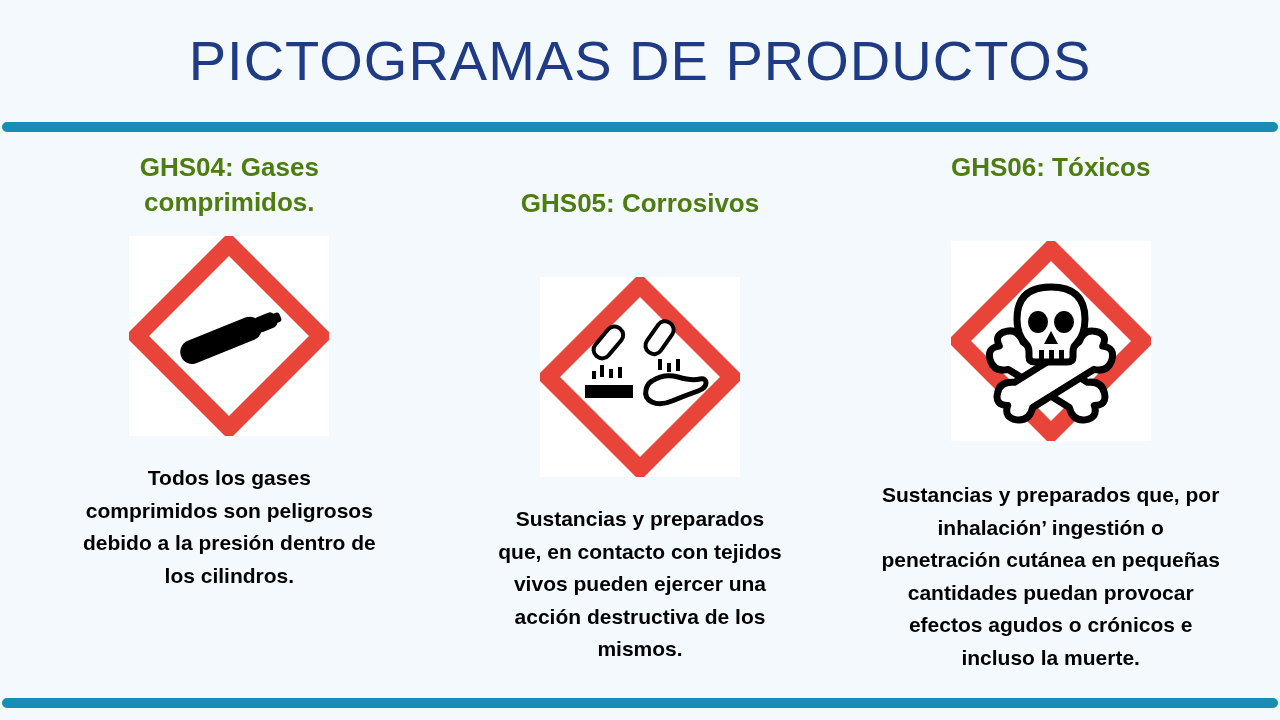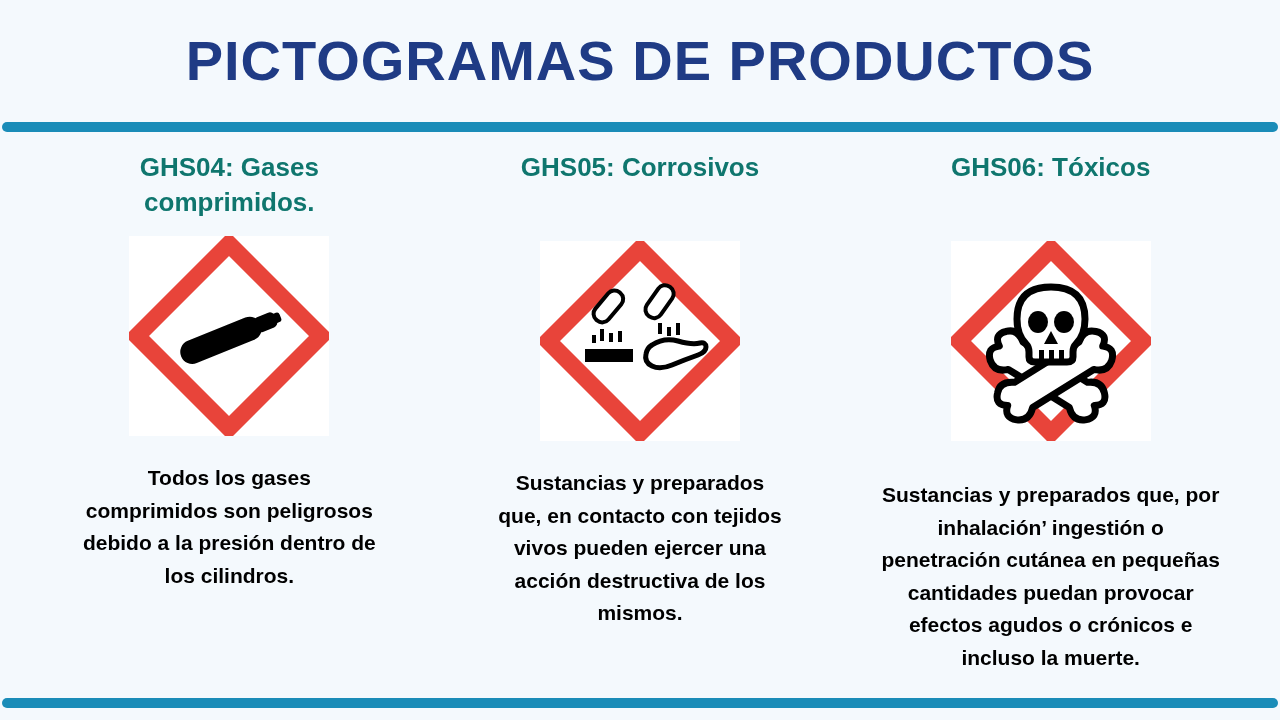--- a/index.html
+++ b/index.html
@@ -25,21 +25,21 @@
   }
   .title-area {
     height: 122px;
     display: flex;
     align-items: center;
     justify-content: center;
     flex: 0 0 auto;
   }
   .main-title {
     font-size: 56px;
-    font-weight: bold;
+    font-weight: normal;
     color: #1f3b85;
     letter-spacing: 1px;
     text-align: center;
     margin: 0;
     line-height: 1.05;
   }
   .top-rule {
     height: 10px;
     background: #1a8cb8;
     border-radius: 5px;
@@ -66,21 +66,21 @@
     flex: 1 1 0;
     display: flex;
     flex-direction: column;
     align-items: center;
     box-sizing: border-box;
     padding: 0 10px;
   }
   .col-heading {
     font-size: 26px;
     font-weight: bold;
-    color: #0f766e;
+    color: #4d7c0f;
     text-align: center;
     line-height: 1.35;
     margin: 0 0 6px 0;
     max-width: 330px;
   }
   .pictogram-box {
     width: 200px;
     height: 200px;
     background: #ffffff;
     display: flex;
@@ -91,21 +91,21 @@
   }
   .col-desc {
     font-size: 21px;
     color: #000000;
     text-align: center;
     line-height: 1.55;
     margin-top: 26px;
     max-width: 300px;
     font-weight: 700;
   }
-  .col:nth-child(2) .col-heading { margin-bottom: 6px; }
+  .col:nth-child(2) .col-heading { margin-bottom: 6px; margin-top: 36px; }
   .col:nth-child(2) .pictogram-box { margin-top: 50px; }
   .col:nth-child(3) .pictogram-box { margin-top: 50px; }
   .col:nth-child(2) .col-desc { max-width: 285px; }
   .col:nth-child(3) .col-desc { max-width: 345px; margin-top: 38px; }
   svg { display: block; }
 </style>
 </head>
 <body>
 
 <div class="slide">

